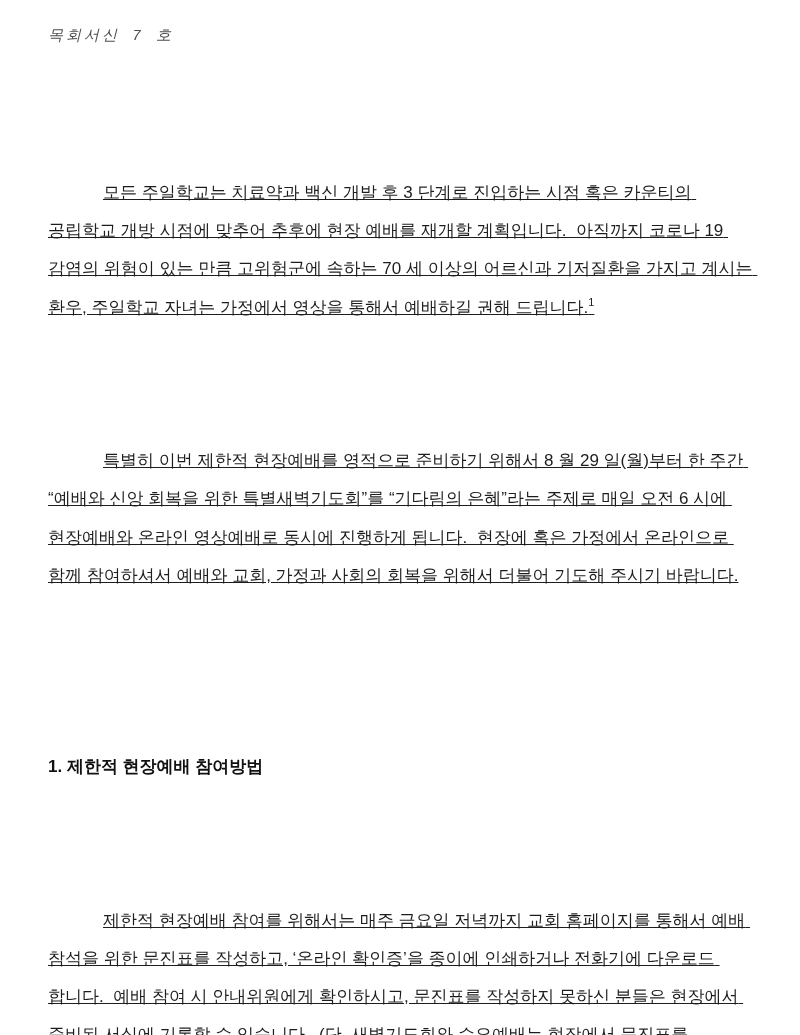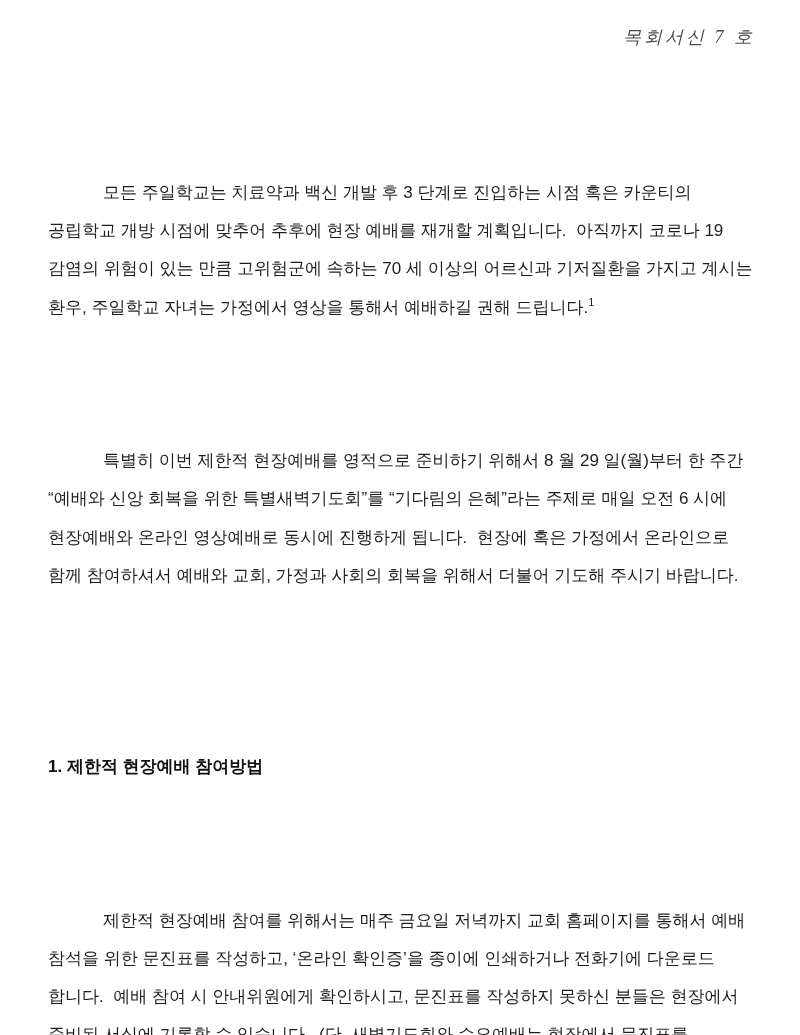--- a/index.html
+++ b/index.html
@@ -15,40 +15,41 @@
     overflow: hidden;
   }
   .page {
     box-sizing: border-box;
     width: 800px;
     height: 1035px;
     padding: 26px 45px 0 48px;
   }
   .header {
     display: flex;
-    justify-content: flex-end;
+    justify-content: space-between;
     align-items: flex-start;
-    font-size: 18px;
+    font-size: 15px;
     line-height: 22px;
     color: #4d4d4d;
     font-style: italic;
     letter-spacing: 3px;
-    font-family: Liberation Serif, serif;
+    font-family: Liberation Mono, monospace;
   }
   .body-text {
     margin-top: 11px;
     font-size: 17px;
     line-height: 38.3px;
     word-break: keep-all;
     white-space: pre-wrap;
     color: #1d1d1d;
   }
   .body-text p {
     margin: 0;
     text-indent: 55px;
+    text-decoration: underline;
   }
   .body-text h2 {
     margin: 38.3px 0 0 0;
     font-size: 17px;
     line-height: 38.3px;
     font-weight: bold;
     text-indent: 0;
     color: #111111;
   }
   sup.fn-ref {

